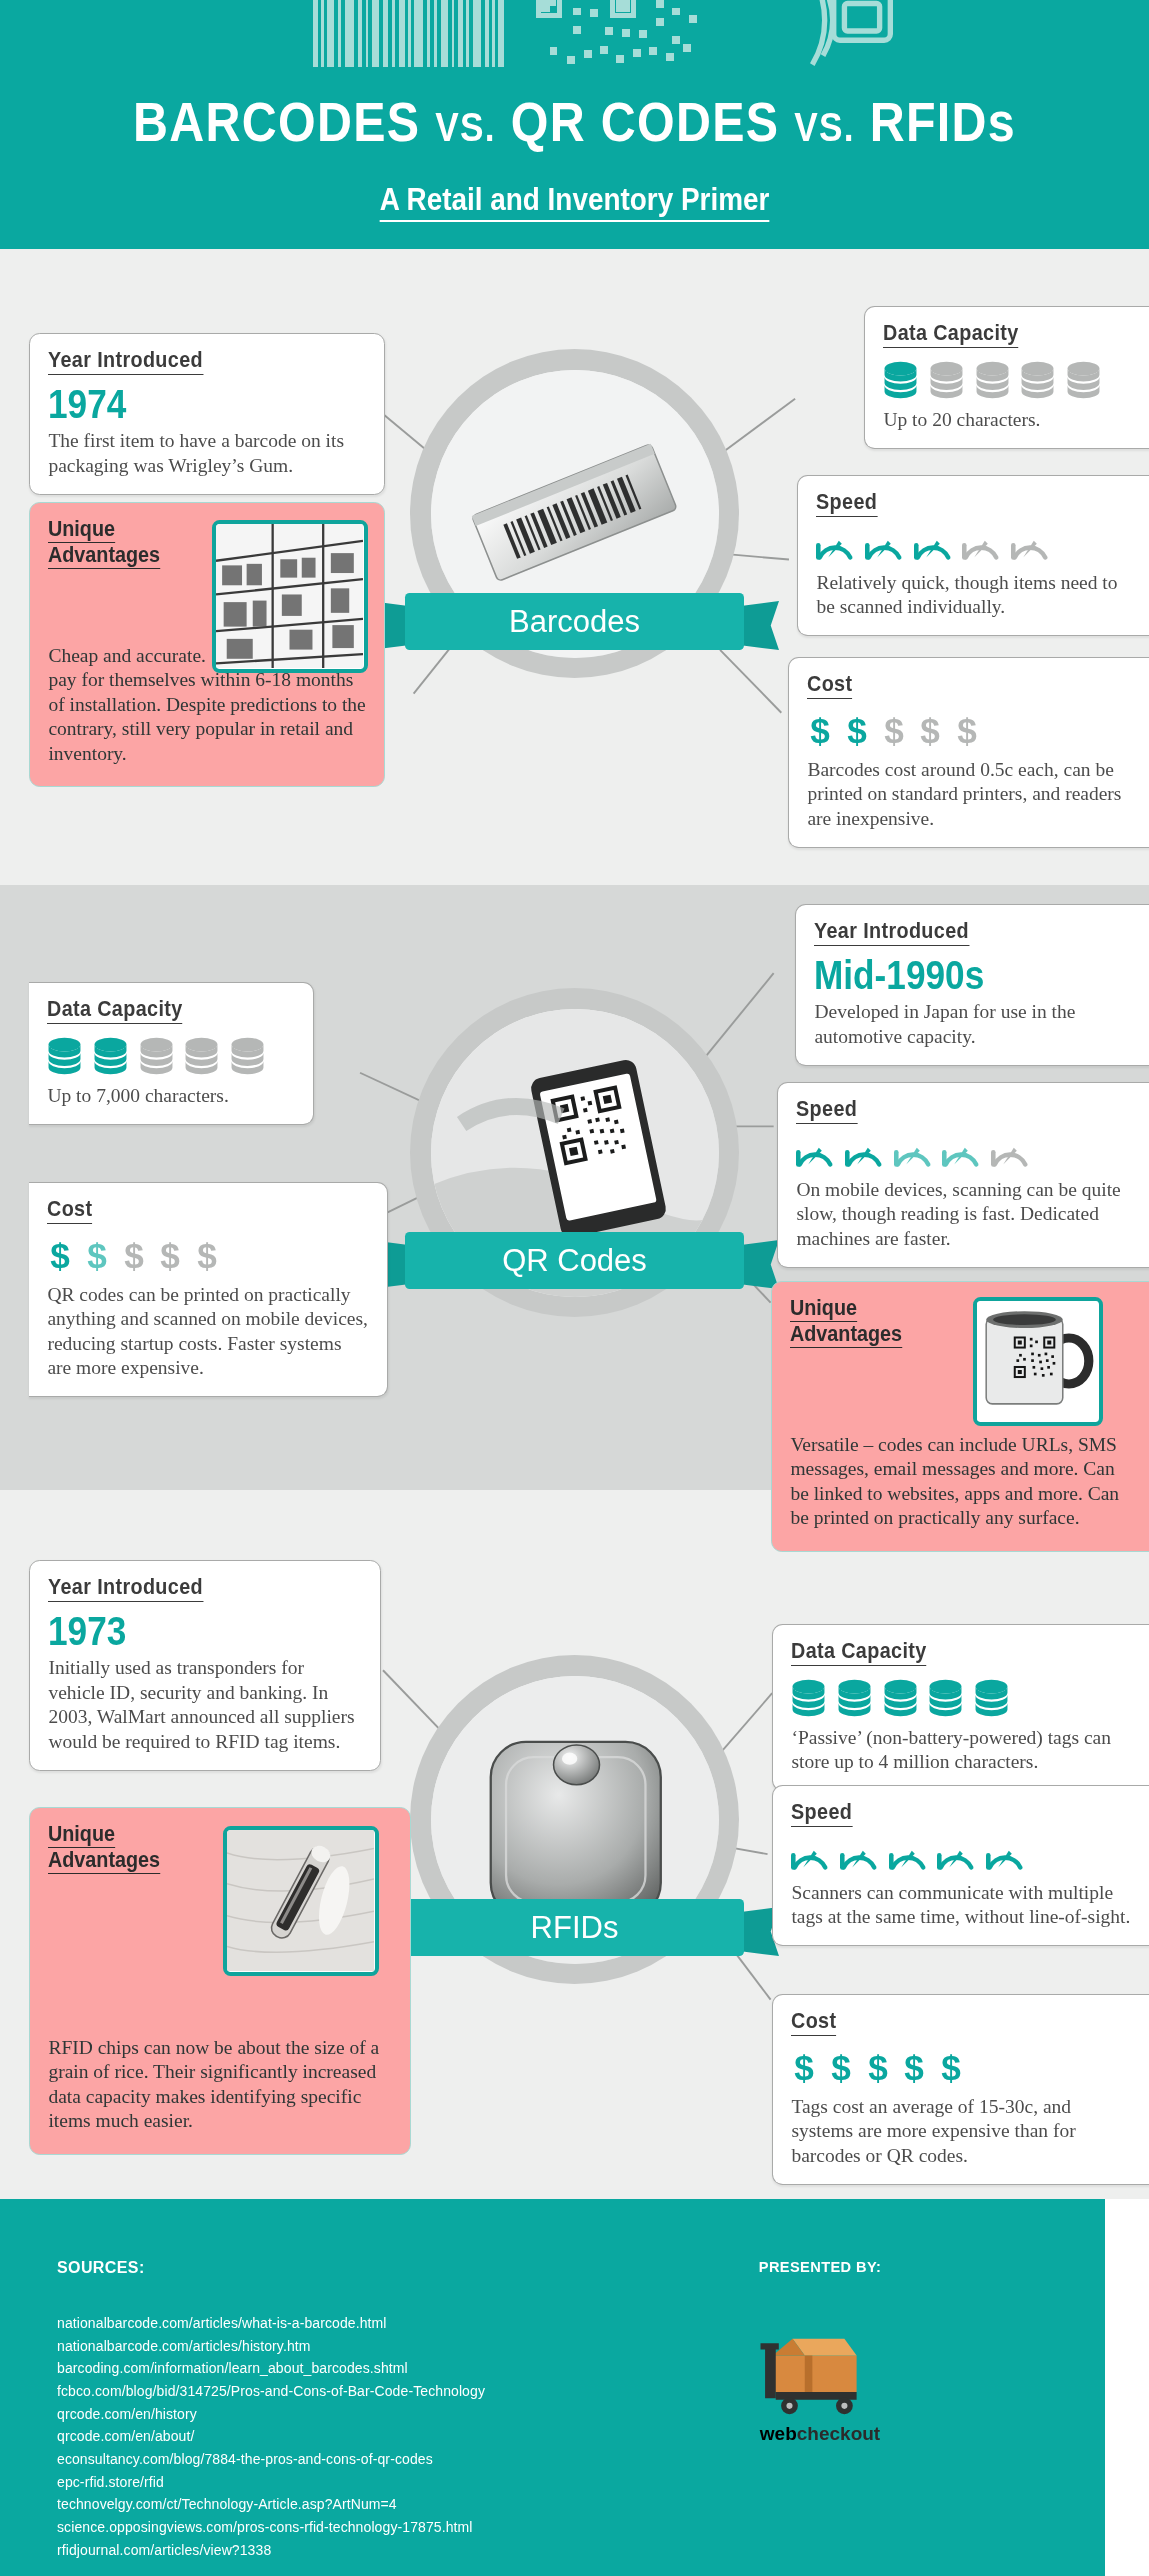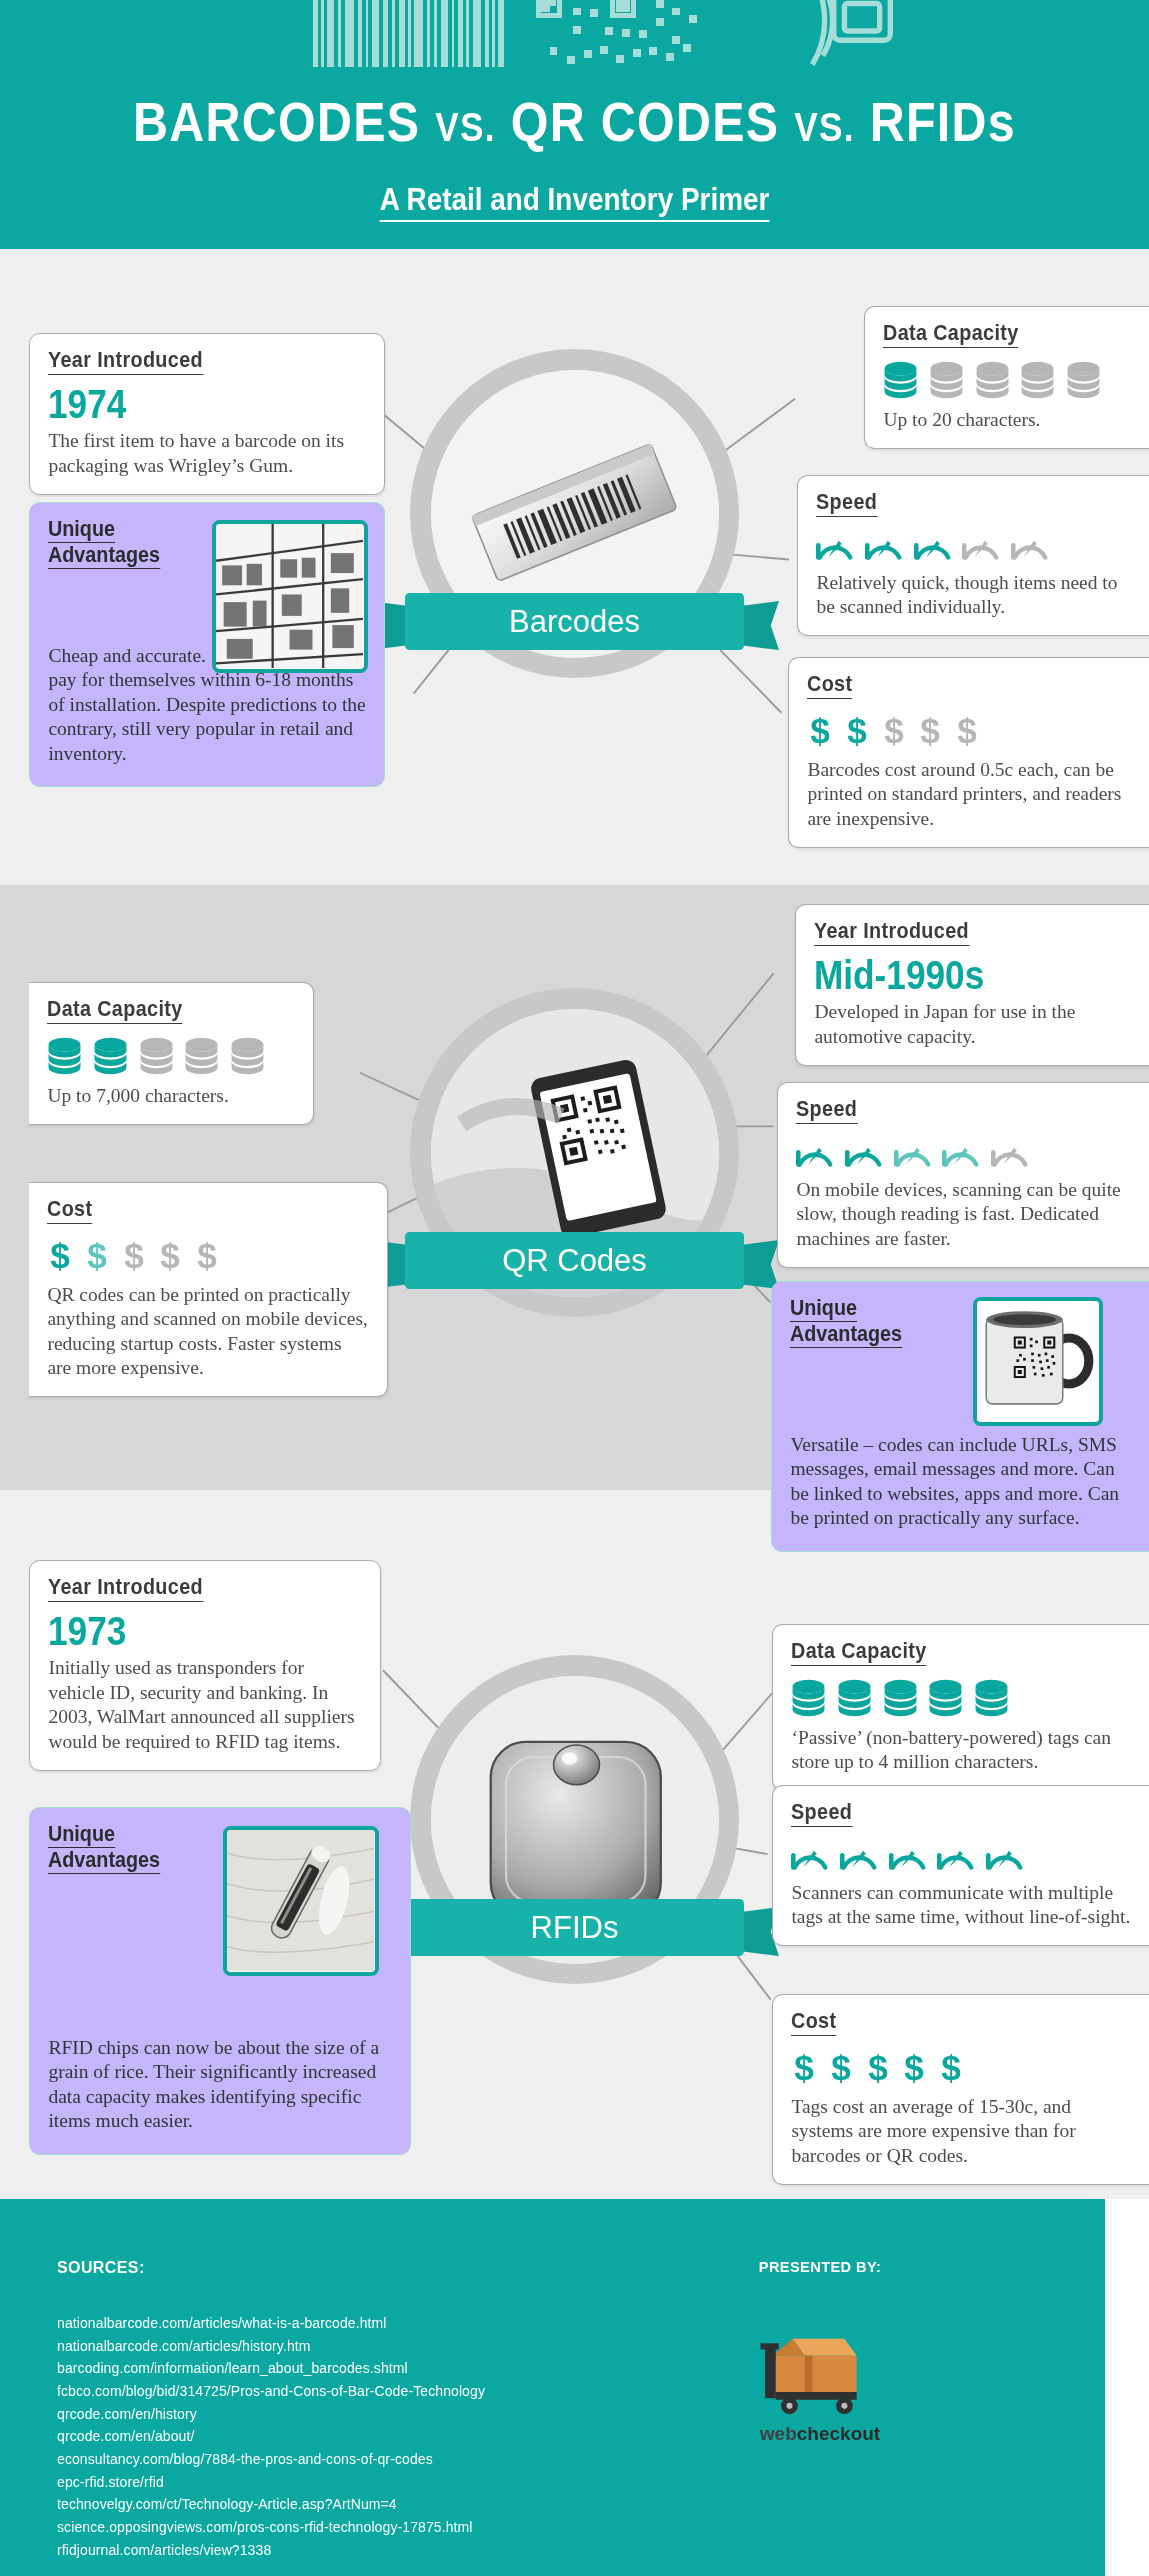--- a/index.html
+++ b/index.html
@@ -79,21 +79,21 @@
     font-family: "Liberation Sans Narrow","Liberation Sans",sans-serif;
   }
 
   
   .card {
     position: absolute; background: #ffffff;
     border: 1.5px solid #a9aaa9; border-radius: 10.7px;
     padding: 13.8px 17px 15.3px 18.4px;
     box-shadow: 0.8px 1.5px 2.3px rgba(0,0,0,.07);
   }
-  .card.mint { background: #c4b5fd; border-color: #a8d9d3; box-shadow: none; }
+  .card.mint { background: #fca5a5; border-color: #a8d9d3; box-shadow: none; }
   .lbl {
     font-family: "Liberation Sans Narrow","Liberation Sans",sans-serif;
     font-size: 21.5px; font-weight: 700; color: #3b3b3b;
     letter-spacing: 0.4px; display: inline-block;
     border-bottom: 1.5px solid #3b3b3b; padding-bottom: 1.5px; margin-bottom: 7.7px;
     transform: scaleX(.92); transform-origin: 0 50%;
   }
   .bignum {
     font-family: "Liberation Sans Narrow","Liberation Sans",sans-serif;
     font-size: 40px; font-weight: 700; color: #0aa79f; line-height: 1;
@@ -139,21 +139,21 @@
     letter-spacing: 0.1px;
   }
   .presented {
     position: absolute; left: 820px; top: 60px;
     font-size: 14.6px; font-weight: 700; letter-spacing: 0.4px;
     font-family: "Liberation Sans Narrow","Liberation Sans",sans-serif;
     transform: translateX(-50%);
   }
   .logo { position: absolute; left: 820px; top: 126px; transform: translateX(-50%); text-align: center; }
   .logo-word { margin-top: 4.6px; font-size: 19px; font-weight: 700; font-family:"Liberation Sans",sans-serif; }
-  .logo-word .w { color: #404040; }
+  .logo-word .w { color: #000000; }
   .logo-word .c { color: #2b2b2b; }
 </style>
 </head>
 <body>
 
 <div class="header">
   <div class="hdr-barcode" id="hdrBarcode">
       <i style="width: 4.6px;"></i>
       <i style="width: 2.3px;"></i>
       <i style="width: 6.9px;"></i>

